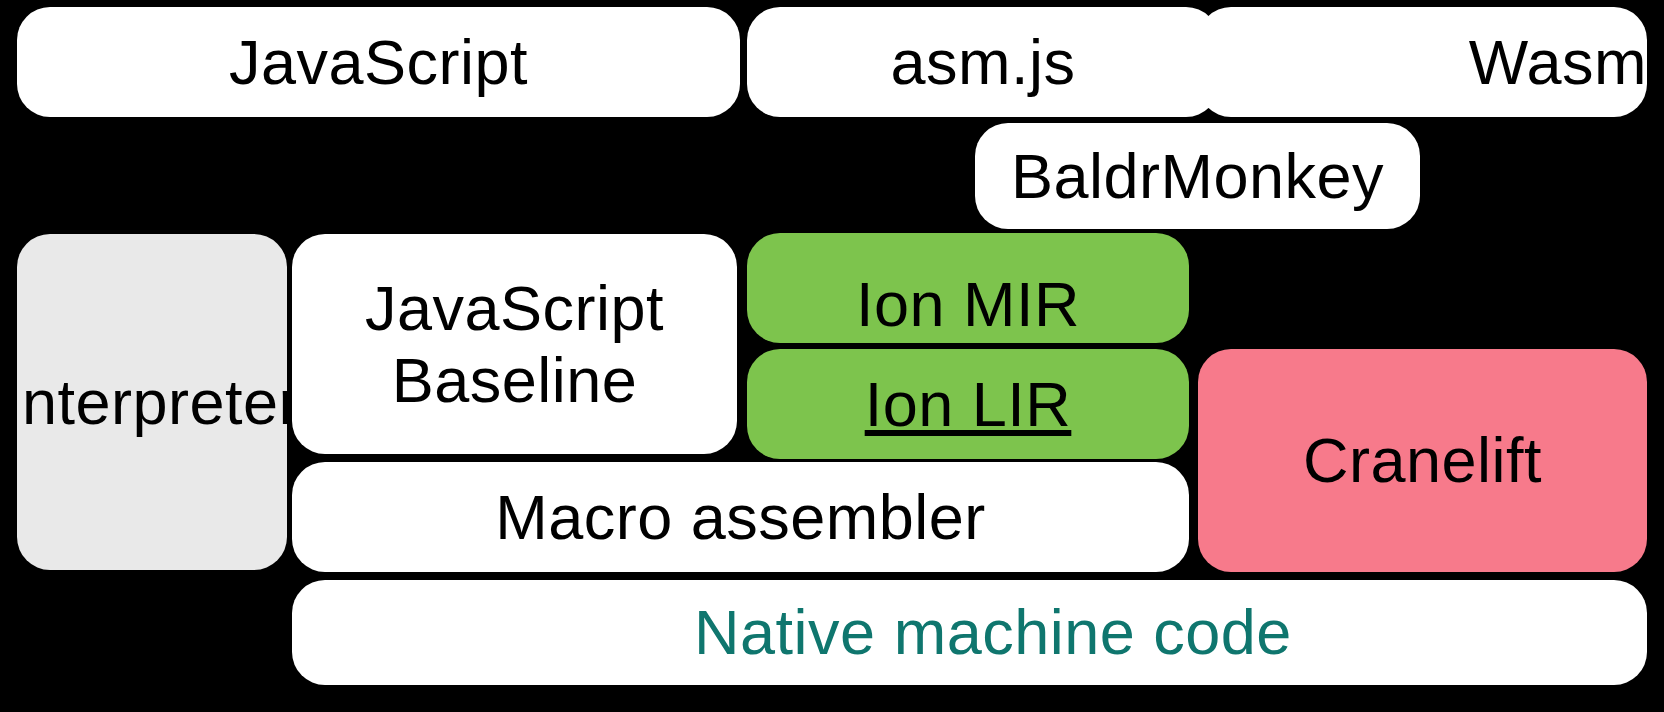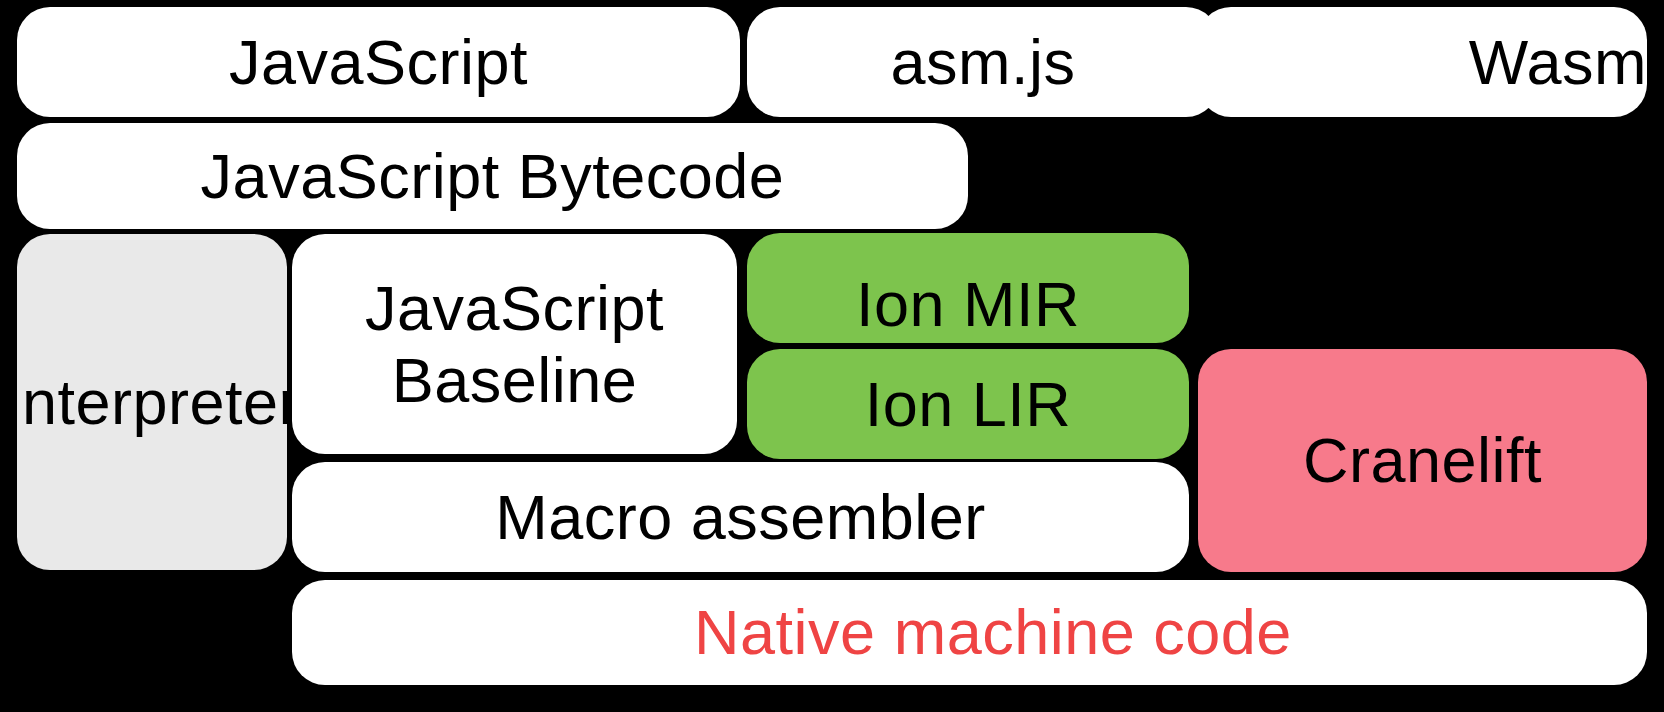--- a/index.html
+++ b/index.html
@@ -37,38 +37,38 @@
 <div class="stage" style="background: rgb(0, 0, 0);">
     <div class="box" style="left: 17px; top: 7px; width: 723px; height: 110px; background: rgb(255, 255, 255);">
       <span class="label" style="color: rgb(0, 0, 0);">JavaScript</span>
     </div>
     <div class="box" style="left: 747px; top: 7px; width: 472px; height: 110px; background: rgb(255, 255, 255);">
       <span class="label" style="color: rgb(0, 0, 0);">asm.js</span>
     </div>
     <div class="box" style="left: 1198px; top: 7px; width: 449px; height: 110px; background: rgb(255, 255, 255); justify-content: flex-end;">
       <span class="label" style="color: rgb(0, 0, 0);">Wasm</span>
     </div>
-    <div class="box" style="left: 17px; top: 123px; width: 951px; height: 106px; background: rgb(255, 255, 255);">
-      <span class="label" style="color: rgb(0, 0, 0);">JavaScript Bytecode</span>
+    <div class="box" style="left: 975px; top: 123px; width: 445px; height: 106px; background: rgb(255, 255, 255);">
+      <span class="label" style="color: rgb(0, 0, 0);">BaldrMonkey</span>
     </div>
     <div class="box" style="left: 17px; top: 234px; width: 270px; height: 336px; background: rgb(233, 233, 233);">
       <span class="label" style="color: rgb(0, 0, 0);">Interpreter</span>
     </div>
     <div class="box" style="left: 292px; top: 234px; width: 445px; height: 220px; background: rgb(255, 255, 255);">
       <span class="label" style="color: rgb(0, 0, 0);">JavaScript
 Baseline</span>
     </div>
     <div class="box" style="left: 747px; top: 233px; width: 442px; height: 110px; background: rgb(125, 196, 77);">
       <span class="label" style="color: rgb(0, 0, 0); margin-top: 32px;">Ion MIR</span>
     </div>
     <div class="box" style="left: 747px; top: 349px; width: 442px; height: 110px; background: rgb(125, 196, 77);">
-      <span class="label" style="color: rgb(0, 0, 0);">Ion LIR</span>
+      <span class="label" style="color: rgb(0, 0, 0); text-decoration: underline;">Ion LIR</span>
     </div>
     <div class="box" style="left: 1198px; top: 349px; width: 449px; height: 223px; background: rgb(247, 122, 139);">
       <span class="label" style="color: rgb(0, 0, 0);">Cranelift</span>
     </div>
     <div class="box" style="left: 292px; top: 462px; width: 897px; height: 110px; background: rgb(255, 255, 255);">
       <span class="label" style="color: rgb(0, 0, 0);">Macro assembler</span>
     </div>
     <div class="box" style="left: 292px; top: 580px; width: 1355px; height: 105px; background: rgb(255, 255, 255);">
-      <span class="label" style="color: #ef4444; margin-left: 47px;">Native machine code</span>
+      <span class="label" style="color: #0f766e; margin-left: 47px;">Native machine code</span>
     </div>
   </div>
 
 </body></html>

